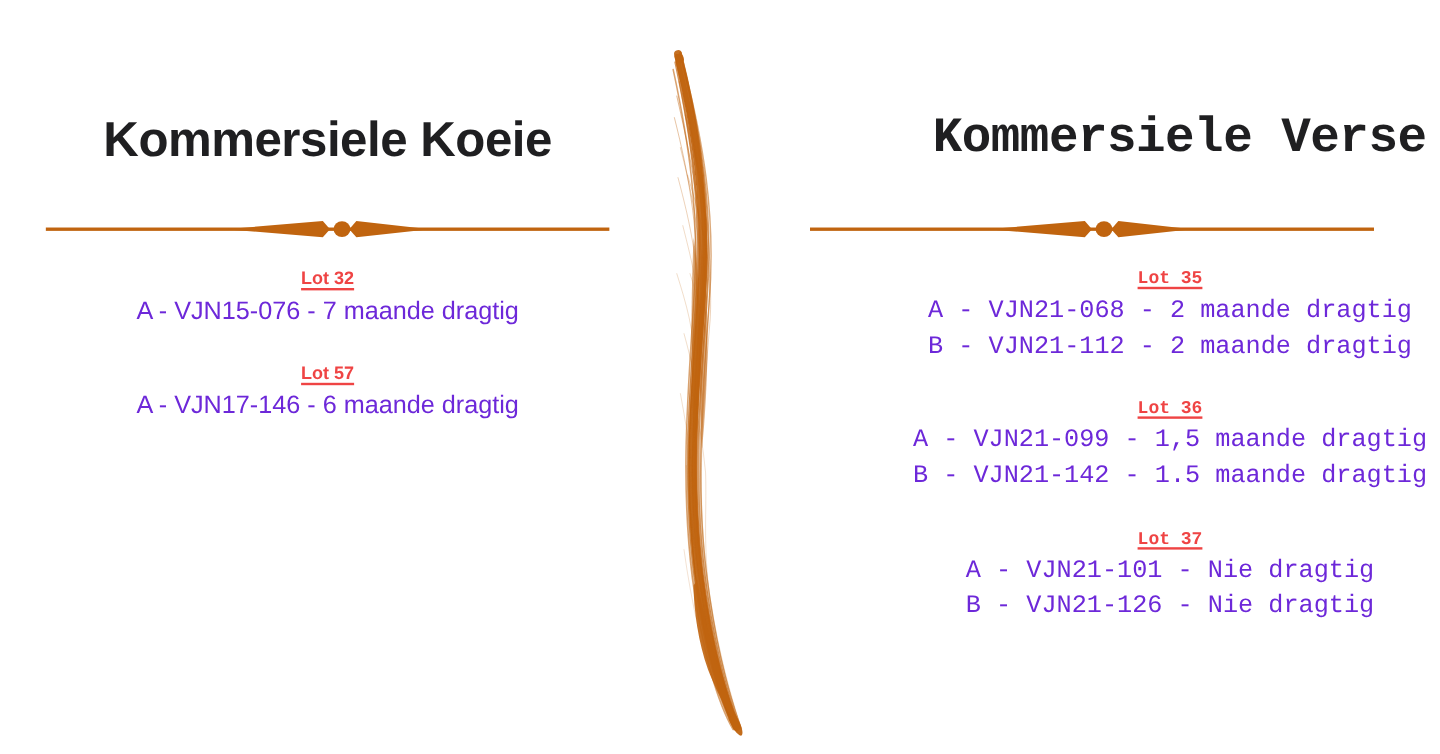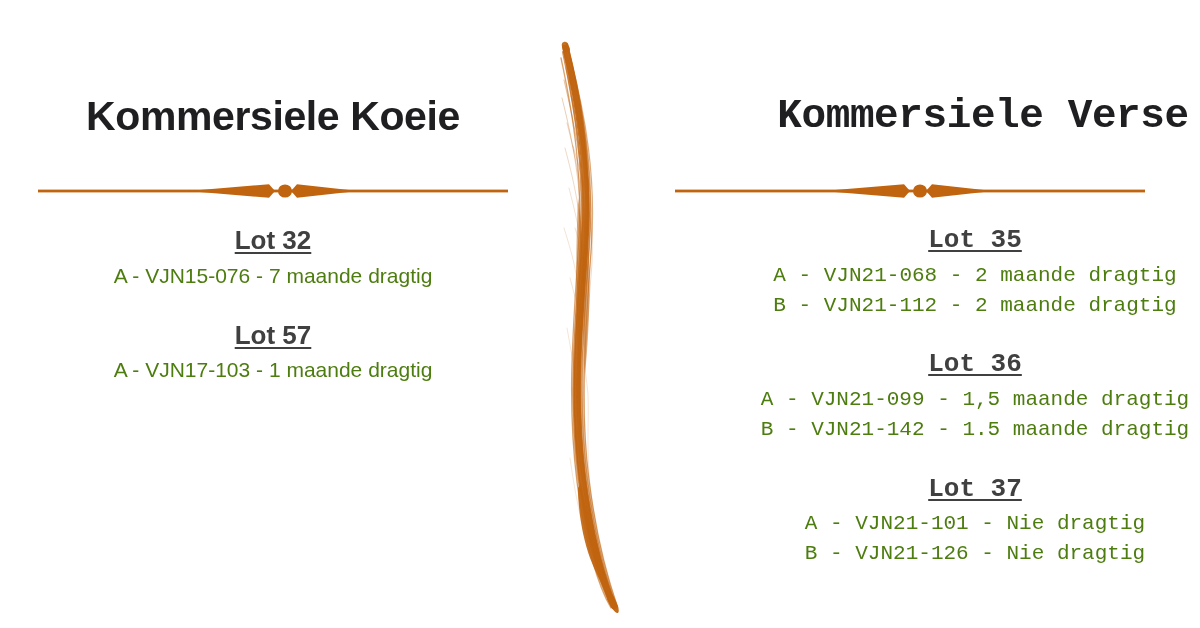--- a/index.html
+++ b/index.html
@@ -67,34 +67,34 @@
     top: 222px;
     text-align: center;
   }
   .column-left  .lots { padding-right: 60px; }
   .column-right .lots { padding-left: 48px; }
 
   .lot-block { margin-bottom: 26px; }
   .lot-block:last-child { margin-bottom: 0; }
 
   .lot-title {
-    font-size: 26px;
+    font-size: 15px;
     font-weight: 700;
-    color: #404040;
+    color: #ef4444;
     text-decoration: underline;
     text-underline-offset: 3px;
     text-decoration-thickness: 2px;
     line-height: 1.45;
     margin-bottom: 1px;
     text-align: center;
   }
   .lot-line {
     font-size: 21px;
     font-weight: 400;
-    color: #4d7c0f;
+    color: #6d28d9;
     line-height: 1.42;
     white-space: nowrap;
   }
 
   
   .center-stroke {
     position: absolute;
     left: 534px;
     top: 28px;
     width: 120px;
@@ -123,21 +123,21 @@
 
     <div class="lots">
 
       <div class="lot-block">
         <div class="lot-title">Lot 32</div>
         <div class="lot-line">A - VJN15-076 - 7 maande dragtig</div>
       </div>
 
       <div class="lot-block">
         <div class="lot-title">Lot 57</div>
-        <div class="lot-line">A - VJN17-103 - 1 maande dragtig</div>
+        <div class="lot-line">A - VJN17-146 - 6 maande dragtig</div>
       </div>
 
 
     </div>
   </div>
 
   <div class="center-stroke">
     <svg viewBox="0 0 120 590" preserveAspectRatio="none" aria-hidden="true">
       <g stroke="#C0640F" fill="none" stroke-linecap="round">
         <path d="M31 17 C 44 72, 56 140, 50 220 C 45 300, 38 370, 48 450 C 56 512, 70 556, 80 578" stroke-width="6.5" opacity="0.92"></path>

